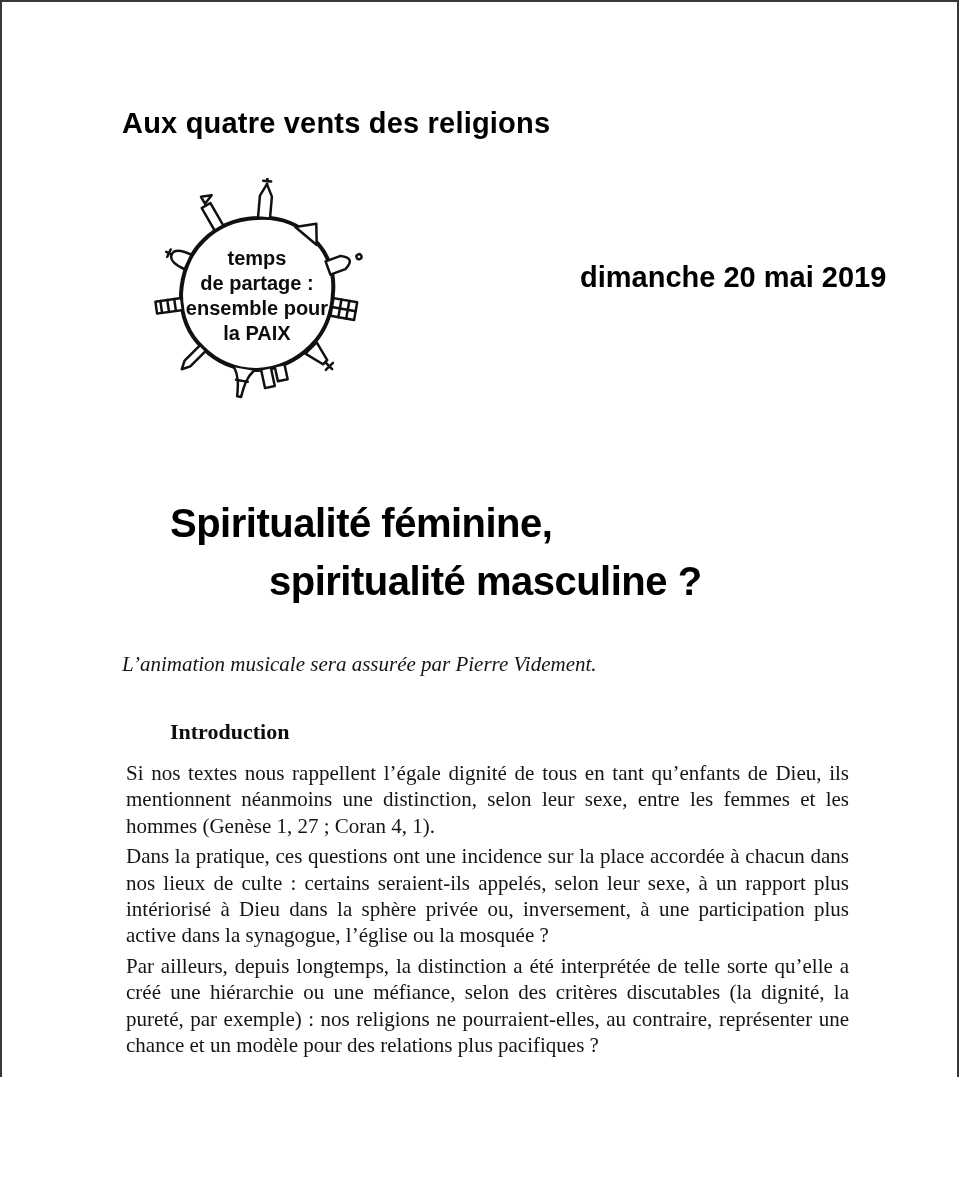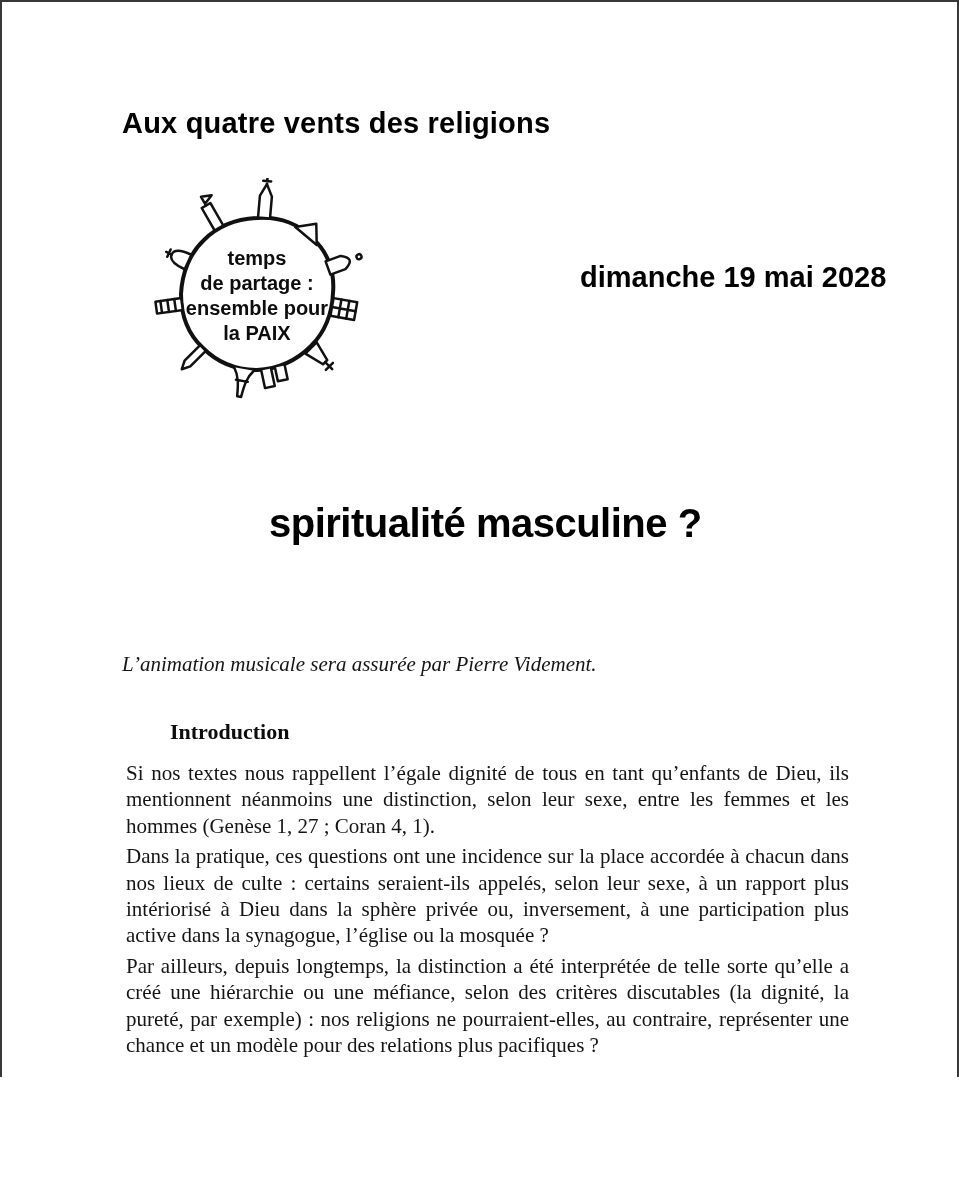--- a/index.html
+++ b/index.html
@@ -159,23 +159,24 @@
         <path class="stroke" d="M0,-26 V-36 L10,-32 L0,-28 Z"></path>
       </g>
 
       <text x="117" y="85">temps</text>
       <text x="117" y="110">de partage :</text>
       <text x="117" y="135">ensemble pour</text>
       <text x="117" y="160">la PAIX</text>
     </svg>
   </div>
 
-  <div class="event-date">dimanche 19 mai 2028</div>
+  <div class="event-date">dimanche 20 mai 2019</div>
 
   <div class="main-heading">
+    <div class="line1">Spiritualité féminine,</div>
     <div class="line2">spiritualité masculine ?</div>
   </div>
 
   <div class="musical-note">L’animation musicale sera assurée par Pierre Videment.</div>
 
   <div class="section-heading">Introduction</div>
 
   <div class="body-text">
     <p>Si nos textes nous rappellent l’égale dignité de tous en tant qu’enfants de Dieu, ils mentionnent néanmoins une distinction, selon leur sexe, entre les femmes et les hommes (Genèse 1, 27 ; Coran 4, 1).</p>
     <p>Dans la pratique, ces questions ont une incidence sur la place accordée à chacun dans nos lieux de culte : certains seraient-ils appelés, selon leur sexe, à un rapport plus intériorisé à Dieu dans la sphère privée ou, inversement, à une participation plus active dans la synagogue, l’église ou la mosquée ?</p>

